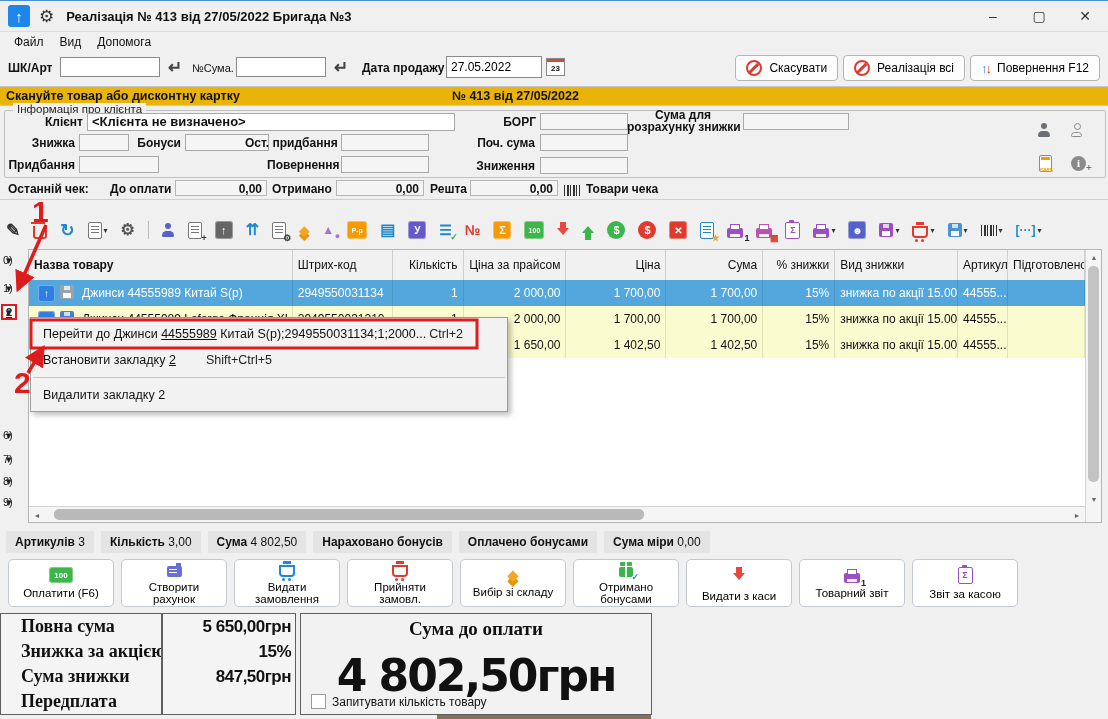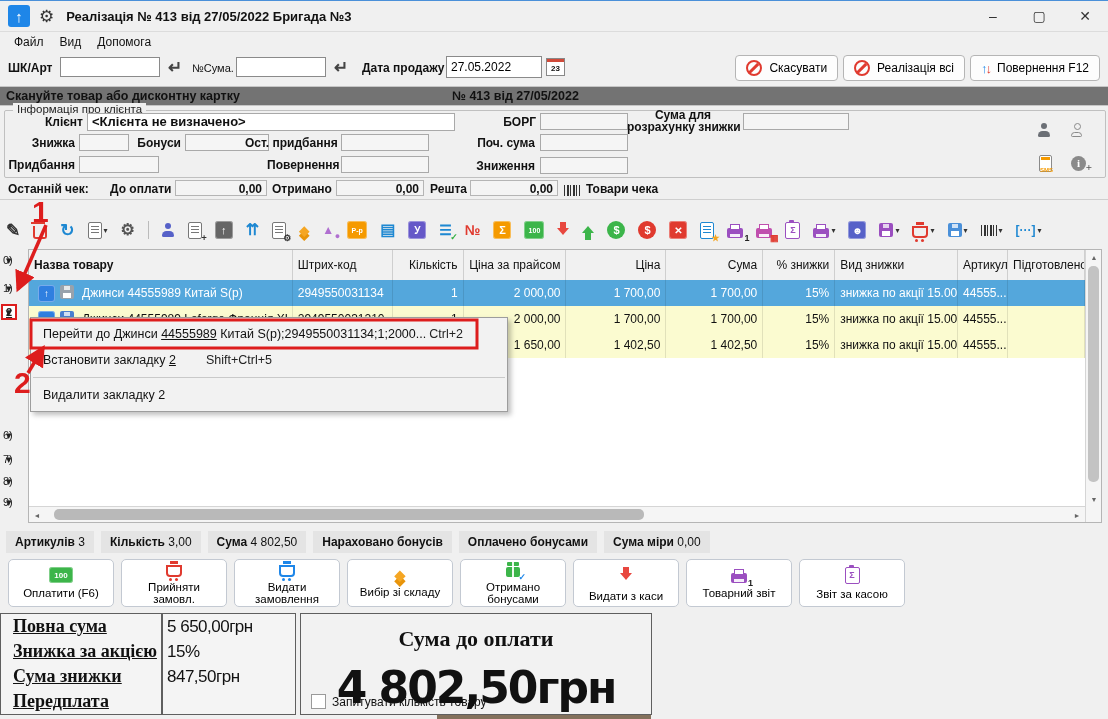--- a/index.html
+++ b/index.html
@@ -19,21 +19,21 @@
   
   .topform{position:absolute;left:0;top:52px;width:100%;height:32px;}
   .lbl{font-weight:bold;}
   .inp{position:absolute;background:#fff;border:1px solid #8a8a8a;height:20px;font-family:inherit;font-size:12px;padding:0 4px;box-sizing:border-box;}
   .enter{position:absolute;font-size:17px;color:#444;font-weight:bold;}
   .calbtn{position:absolute;}
   .topbtns{position:absolute;top:54px;right:8px;display:flex;gap:5px;}
   .tb{display:flex;align-items:center;gap:7px;background:#fdfdfd;border:1px solid #b5b5b5;border-radius:4px;height:26px;padding:0 10px;font-size:12px;}
   
   .scanbar{position:absolute;left:0;top:85px;width:100%;height:18px;border-top:1px solid #c6c6c6;border-bottom:1px solid #c6c6c6;
-           background:#737373;display:flex;align-items:center;font-weight:bold;font-size:12.5px;}
+           background:#eab308;display:flex;align-items:center;font-weight:bold;font-size:12.5px;}
   .scanbar .left{margin-left:6px;}
   .scanbar .right{position:absolute;left:452px;}
   
   .groupbox{position:absolute;left:4px;top:109px;width:1100px;height:66px;border:1px solid #c0c0c0;border-radius:2px;}
   .legend{position:absolute;left:8px;top:-8px;background:#f0f0f0;padding:0 4px;font-size:11.5px;color:#222;}
   .flabel{position:absolute;font-weight:bold;text-align:right;white-space:nowrap;}
   .fval{position:absolute;background:#f5f5f5;border:1px solid #a9a9a9;height:17px;box-sizing:border-box;}
   .clientval{position:absolute;background:#fff;border:1px solid #a9a9a9;height:18px;box-sizing:border-box;font-weight:bold;font-size:13px;padding:0 4px;overflow:hidden;}
   .corner-icons span{position:absolute;}
   
@@ -128,23 +128,23 @@
   .chip{background:#e4e4e4;padding:4px 9px;font-size:12px;white-space:nowrap;}
   .chip b{font-weight:bold;}
   
   .actions{position:absolute;left:8px;top:558px;display:flex;gap:7px;}
   .abtn{width:106px;height:48px;background:#fff;border:1px solid #c3c9d2;border-radius:5px;display:flex;flex-direction:column;align-items:center;justify-content:center;gap:4px;font-size:11.5px;box-sizing:border-box;}
   
   .sumbox{position:absolute;box-sizing:border-box;border:1px solid #5f5f5f;background:#f4f4f4;}
   .sum-l{left:0;top:612px;width:162px;height:102px;}
   .sum-m{left:162px;top:612px;width:134px;height:102px;}
   .sum-r{left:300px;top:612px;width:352px;height:102px;background:#f2f2f2;}
-  .srow{height:25px;line-height:25px;padding:0 12px;font-family:"Liberation Serif",serif;font-weight:bold;font-size:18px;white-space:nowrap;overflow:hidden;text-decoration:underline;}
-  .svval{height:25px;line-height:25px;padding:0 4px;font-weight:normal;font-size:17px;letter-spacing:-.5px;font-family:"Liberation Sans",sans-serif;transform-origin:right;white-space:nowrap;}
-  .paytitle{text-align:center;font-family:"Liberation Serif",serif;font-weight:bold;font-size:22px;margin-top:12px;}
+  .srow{height:25px;line-height:25px;padding:0 20px;font-family:"Liberation Serif",serif;font-weight:bold;font-size:18px;white-space:nowrap;overflow:hidden;}
+  .svval{height:25px;line-height:25px;text-align:right;padding:0 4px;font-weight:bold;font-size:17px;letter-spacing:-.5px;font-family:"Liberation Sans",sans-serif;transform-origin:right;white-space:nowrap;}
+  .paytitle{text-align:center;font-family:"Liberation Serif",serif;font-weight:bold;font-size:19px;margin-top:4px;}
   .payval{text-align:center;font-weight:bold;font-size:44px;letter-spacing:-2px;margin-top:10px;font-family:"DejaVu Sans",sans-serif;}
   .chkrow{position:absolute;left:10px;bottom:5px;display:flex;align-items:center;gap:6px;font-size:12px;font-weight:normal;font-family:"Liberation Sans",sans-serif;}
   .chk{width:13px;height:13px;background:#fff;border:1px solid #9a9a9a;display:inline-block;}
   .desktop-strip{position:absolute;left:437px;top:714px;width:214px;height:5px;background:#84715c;}
 </style>
 </head>
 <body>
 
 <div class="window">
 
@@ -492,26 +492,30 @@
       <span class="chip"><b>Оплачено бонусами</b></span>
       <span class="chip"><b>Сума міри</b> 0,00</span>
     </div>
 
   <div class="actions" id="actions">
       <button class="abtn">
         <span class="ic ic-box" style="--c: #3cb54a; width: 24px; height: 16px; font-size: 8px;">100</span>
         <span>Оплатити (F6)</span>
       </button>
       <button class="abtn">
+        <span class="ic ic-receipt" style="--c: #6a6fd8;"></span>
+        <span>Створити рахунок</span>
+      </button>
+      <button class="abtn">
+        <span class="ic ic-cart" style="--c: #1e86e8;"></span>
+        <span>Видати замовлення</span>
+      </button>
+      <button class="abtn">
         <span class="ic ic-cart" style="--c: #e03a2f;"></span>
         <span>Прийняти замовл.</span>
-      </button>
-      <button class="abtn">
-        <span class="ic ic-cart" style="--c: #1e86e8;"></span>
-        <span>Видати замовлення</span>
       </button>
       <button class="abtn">
         <span class="ic ic-glyph" style="color: rgb(245, 166, 35); font-size: 14px; text-shadow: rgb(232, 148, 10) 0px 5px 0px;">◆</span>
         <span>Вибір зі складу</span>
       </button>
       <button class="abtn">
         <span class="ic ic-gift" style="--c: #3cb54a;">
           <span class="badge" style="color: rgb(30, 134, 232);">✓</span>
         </span>
         <span>Отримано бонусами</span>

